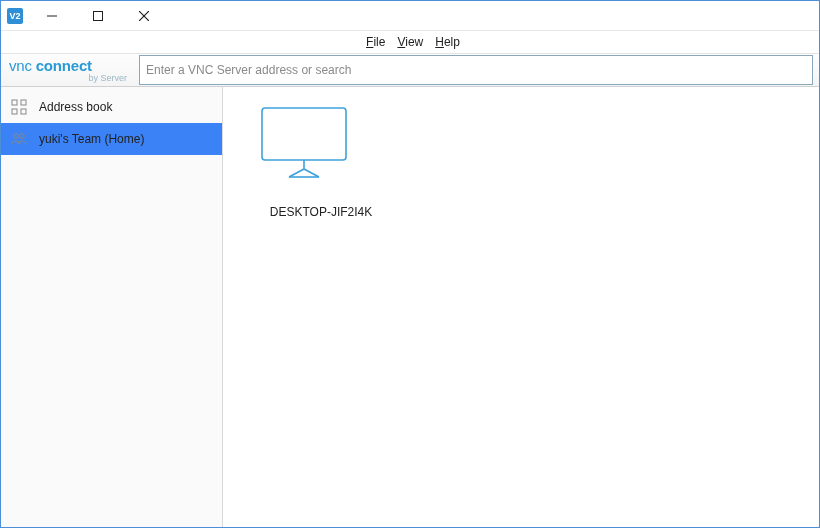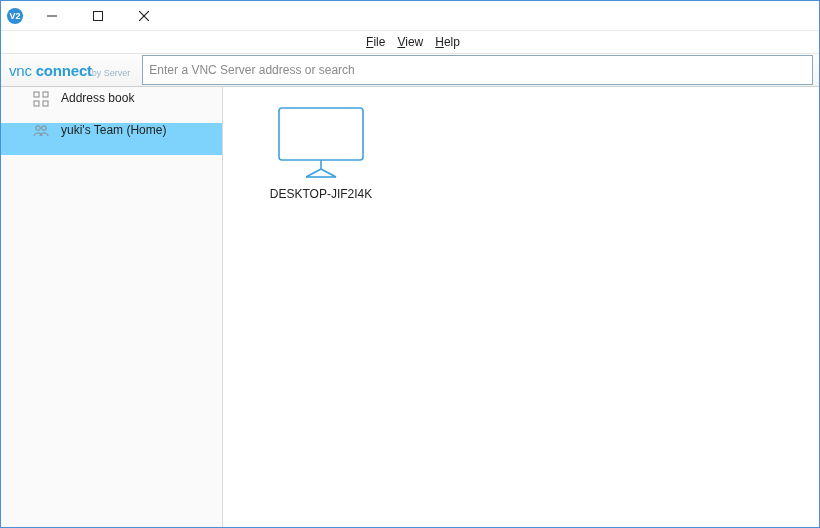--- a/index.html
+++ b/index.html
@@ -19,21 +19,21 @@
   
   .titlebar {
     height: 30px;
     display: flex; align-items: center;
     padding-left: 6px;
     border-bottom: 1px solid #e8e8e8;
   }
   .titlebar .app-icon {
     width: 16px; height: 16px;
     background: #2f8fd6;
-    border-radius: 8px;
+    border-radius: 2px;
     color: #fff; font-size: 9px; font-weight: bold;
     display: flex; align-items: center; justify-content: center;
     margin-right: 6px;
   }
   .titlebar .title { flex: 1; color: #222; font-size: 12px; }
   .winbtns { display: flex; height: 100%; }
   .winbtn {
     width: 46px; height: 100%;
     display: flex; align-items: center; justify-content: center;
     color: #222;
@@ -57,21 +57,21 @@
   .toolbar {
     height: 34px;
     border-top: 1px solid #e5e5e5;
     border-bottom: 1px solid #d0d0d0;
     background: linear-gradient(#fdfdfd, #f4f4f4);
     display: flex; align-items: center;
     padding: 0 6px;
     gap: 8px;
   }
   .brand {
-    display: flex; flex-direction: row; align-items: flex-start;
+    display: flex; flex-direction: column; align-items: flex-start;
     color: #2a9bd6; line-height: 1; padding-left: 2px; padding-right: 4px;
     min-width: 124px;
   }
   .brand .main {
     font-size: 15px; letter-spacing: -0.2px; font-weight: 400;
   }
   .brand .main .vnc { font-weight: 400; }
   .brand .main .connect { font-weight: 700; }
   .brand .sub { font-size: 9px; color: #9bb7c6; align-self: flex-end; margin-top: 1px; }
   .searchbox {
@@ -109,42 +109,42 @@
   .body {
     flex: 1; display: flex; min-height: 0;
   }
   .sidebar {
     width: 222px;
     border-right: 1px solid #d8d8d8;
     background: #fafafa;
     padding-top: 4px;
   }
   .side-item {
-    display: flex; align-items: flex-start;
+    display: flex; align-items: center;
     height: 32px;
-    padding-left: 32px;
+    padding-left: 10px;
     gap: 12px;
     font-size: 12px;
     color: #222;
   }
   .side-item.selected {
-    background: #7dd3fc;
+    background: #3b82f6;
   }
   .side-item .icon { width: 16px; height: 16px; color: #888; display: flex; align-items: center; justify-content: center; }
   .side-item .icon svg { width: 16px; height: 16px; }
 
   .content {
     flex: 1;
     padding: 20px 0 0 38px;
     display: flex; flex-wrap: wrap; align-content: flex-start;
   }
   .computer {
     width: 120px;
-    display: flex; flex-direction: column; align-items: center;
-    gap: 8px;
+    display: flex; flex-direction: column; 
+    gap: 26px;
     cursor: default;
   }
   .computer .monitor { width: 86px; height: 72px; }
   .computer .monitor svg { width: 100%; height: 100%; }
   .computer .label { font-size: 12px; color: #222; text-align: center; }
 </style>
 </head>
 <body>
 
 <div class="window">

